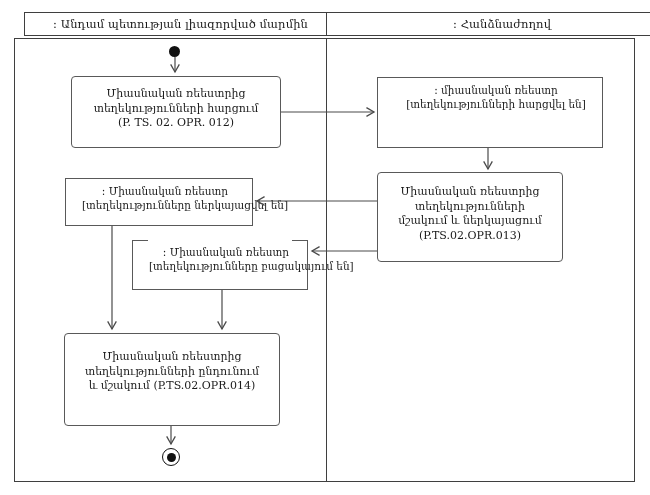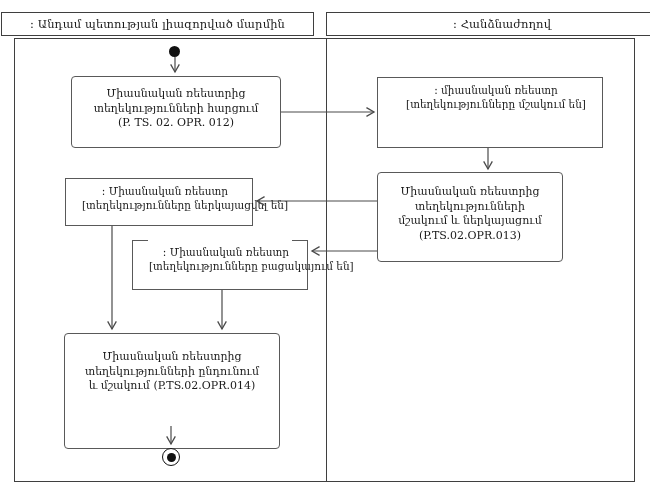--- a/index.html
+++ b/index.html
@@ -44,56 +44,56 @@
   .final-node .dot{width:9px;height:9px;border-radius:50%;background:#111;}
   
   #connectors{position:absolute;left:0;top:0;pointer-events:none;}
   #connectors path{stroke:#4a4a4a;stroke-width:1.2;fill:none;}
 </style>
 </head>
 <body>
 
 <div id="page">
 
-  <div class="lane-header" style="left:1px;width:313px;justify-content:center;">
+  <div class="lane-header" style="left:24px;width:313px;justify-content:center;">
     <span>: Անդամ պետության լիազորված մարմին</span>
   </div>
   <div class="lane-header" style="left:326px;width:352px;">
     <span>: Հանձնաժողով</span>
   </div>
 
   <div class="lane-body" style="left:14px;width:313px;"></div>
   <div class="lane-body" style="left:326px;width:309px;"></div>
 
   <div class="initial-node"></div>
 
   <div class="node action" style="left:71px;top:76px;width:210px;height:72px;">
     <span>Միասնական ռեեստրից տեղեկությունների հարցում (P. TS. 02. OPR. 012)</span>
   </div>
 
   <div class="node objnode" style="left:377px;top:77px;width:226px;height:71px;">
     <span class="ln">: միասնական ռեեստր</span>
-    <span class="ln">[տեղեկությունները մշակում են]</span>
+    <span class="ln">[տեղեկությունների հարցվել են]</span>
   </div>
 
   <div class="node action" style="left:377px;top:172px;width:186px;height:90px;padding-top:12px;">
     <span>Միասնական ռեեստրից տեղեկությունների մշակում և ներկայացում (P.TS.02.OPR.013)</span>
   </div>
 
   <div class="node objnode" style="left:65px;top:178px;width:188px;height:48px;">
     <span class="ln">: Միասնական ռեեստր</span>
     <span class="ln">[տեղեկությունները ներկայացվել են]</span>
   </div>
 
   <div class="node objnode bracket" style="left:132px;top:240px;width:176px;height:50px;">
     <span class="ln">: Միասնական ռեեստր</span>
     <span class="ln">[տեղեկությունները բացակայում են]</span>
   </div>
 
-  <div class="node action" style="left:64px;top:333px;width:216px;height:116px;padding-top:16px;">
+  <div class="node action" style="left:64px;top:333px;width:216px;height:93px;padding-top:16px;">
     <span>Միասնական ռեեստրից տեղեկությունների ընդունում և մշակում (P.TS.02.OPR.014)</span>
   </div>
 
   <div class="final-node">
     <div class="dot"></div>
   </div>
 
   <svg id="connectors" width="650" height="495" viewBox="0 0 650 495">
     <defs>
       <marker id="arrow" viewBox="0 0 10 10" refX="8.5" refY="5" markerWidth="9" markerHeight="9" orient="auto-start-reverse">

